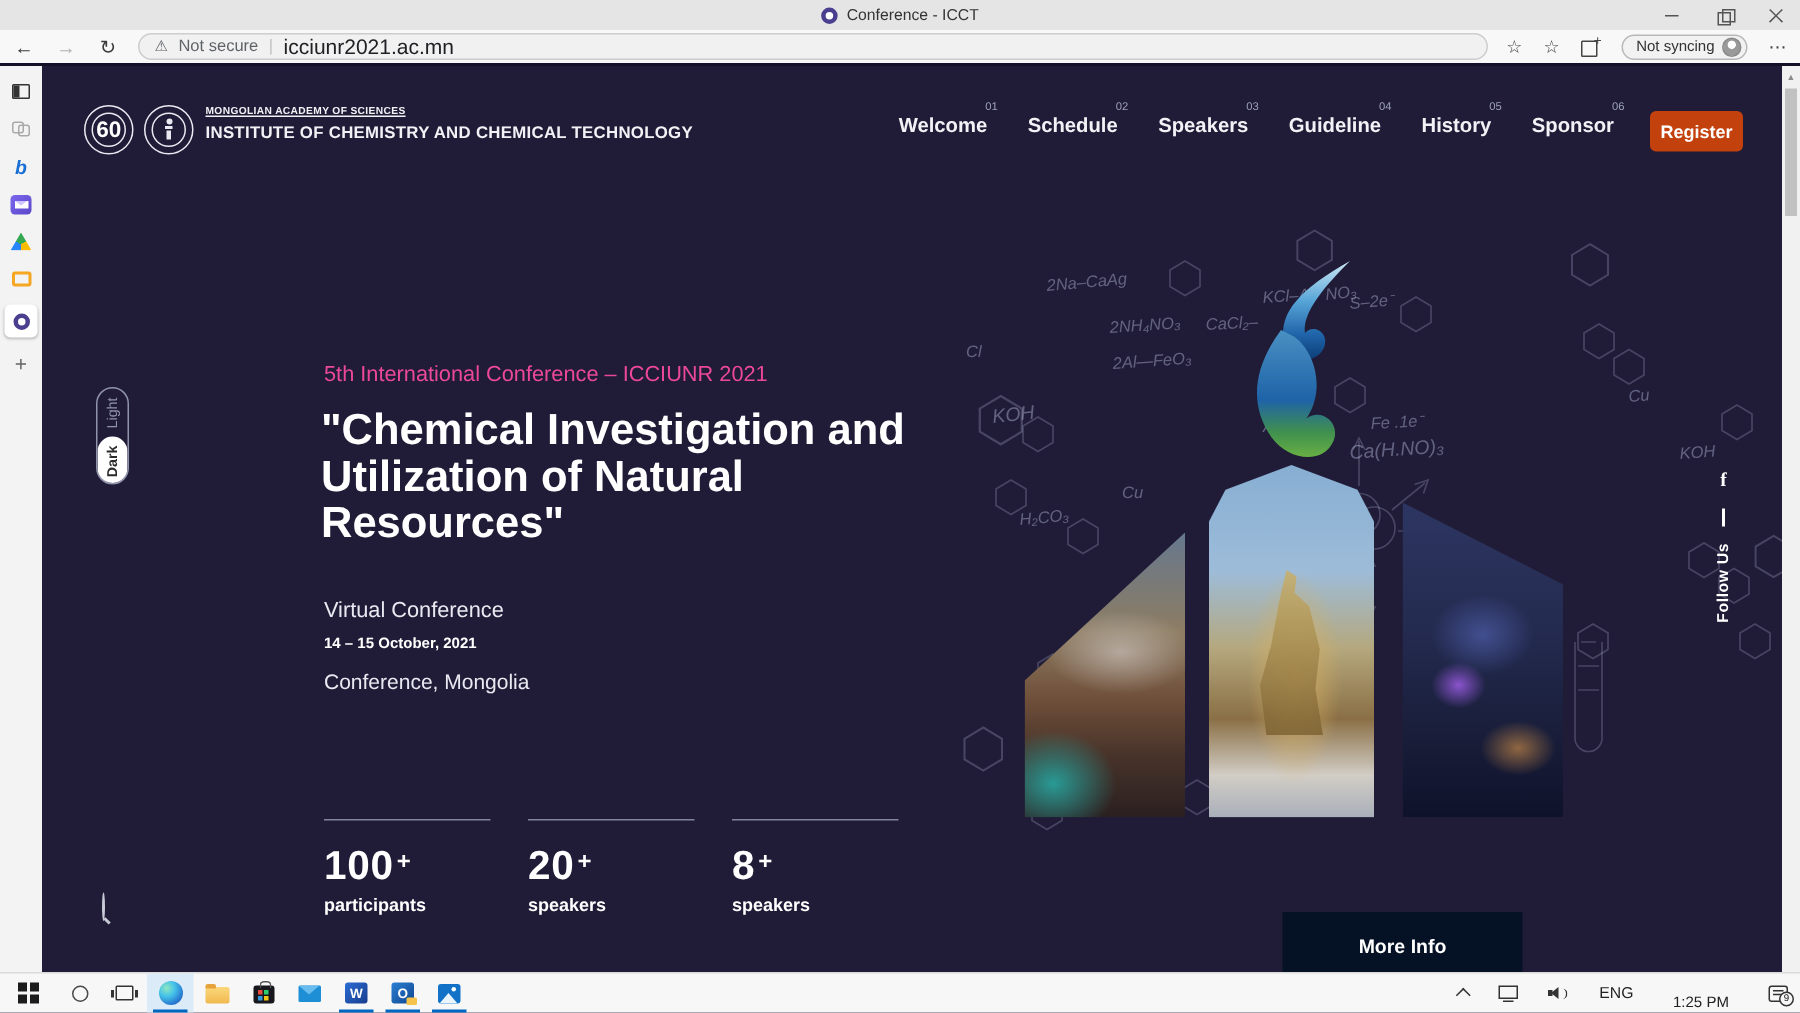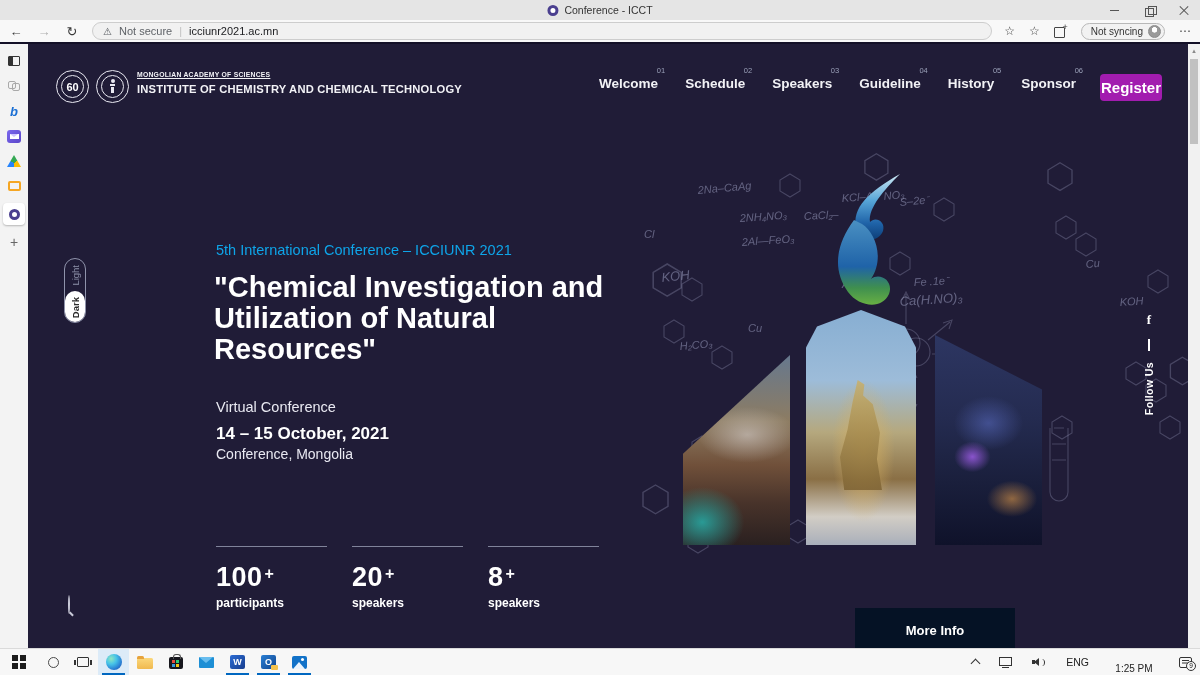--- a/index.html
+++ b/index.html
@@ -18,21 +18,21 @@
   .wc-close::before,.wc-close::after { content:""; position:absolute; left:-1px; top:5px; width:12px; height:1.2px; background:#555; }
   .wc-close::before { transform:rotate(45deg); } .wc-close::after { transform:rotate(-45deg); }
 
   
   .toolbar { position:absolute; left:0; top:20px; width:1200px; height:24px; background:#f8f8f8; border-bottom:2px solid #131027; display:flex; align-items:center; padding:0 8px; gap:12px; }
   .tb-ico { font-size:13px; color:#3a3a3a; width:16px; text-align:center; }
   .tb-ico.dim { color:#b0b0b0; }
   .addressbar { flex:1; height:18px; background:#f1f1f1; border:1px solid #cdcdcd; border-radius:10px; display:flex; align-items:center; gap:7px; padding:0 10px; font-size:11px; color:#5f6368; }
   .addr-warn { font-size:10px; color:#5f6368; }
   .addr-div { color:#c0c0c0; }
-  .addr-url { color:#202124; font-size:11px; }
+  .addr-url { color:#202124; font-size:14px; }
   .tb-right { display:flex; align-items:center; gap:14px; }
   .star-ico { font-size:12px; color:#444; }
   .collections-ico { position:relative; width:13px; height:12px; }
   .collections-ico::before { content:""; position:absolute; left:0; top:2px; width:9px; height:9px; border:1.1px solid #444; border-radius:1px; }
   .collections-ico .cplus { position:absolute; right:-1px; top:-3px; font-size:9px; color:#444; }
   .profile-pill { height:17px; border:1px solid #b8b8b8; border-radius:9px; background:#f2f2f2; display:flex; align-items:center; gap:5px; padding:0 3px 0 9px; font-size:10px; color:#333; }
   .avatar { width:13px; height:13px; border-radius:50%; background:radial-gradient(circle at 50% 35%, #fff 0 2.5px, #9a9a9a 3px 100%); border:1px solid #8a8a8a; }
   .dots-ico { font-size:12px; color:#444; letter-spacing:1px; }
 
   
@@ -57,46 +57,46 @@
   .scroll-arrow { display:block; text-align:center; font-size:7px; color:#8a8a8a; padding-top:3px; }
   .scroll-thumb { position:absolute; left:2px; top:15px; width:8px; height:85px; background:#c1c1c1; }
 
   
   .page { position:absolute; left:28px; top:44px; width:1160px; height:604px; background:#201c37; overflow:hidden; color:#fff; }
 
   
   .logo-circle { position:absolute; width:33px; height:33px; border:1.6px solid #e9e9f2; border-radius:50%; display:flex; align-items:center; justify-content:center; }
   .logo-circle.c1 { left:28px; top:26px; }
   .logo-circle.c2 { left:68px; top:26px; }
-  .logo-inner-ring { width:23px; height:23px; border:1px solid #e9e9f2; border-radius:50%; display:flex; align-items:center; justify-content:center; font-size:11px; font-weight:700; color:#fff; }
+  .logo-inner-ring { width:23px; height:23px; border:1px solid #e9e9f2; border-radius:50%; display:flex; align-items:center; justify-content:center; font-size:15px; font-weight:700; color:#fff; }
   .soyombo { width:5px; height:15px; display:flex; flex-direction:column; align-items:center; gap:1px; }
   .soyombo i { display:block; background:#e9e9f2; }
   .soyombo .s1 { width:4px; height:4px; border-radius:50%; }
   .soyombo .s2 { width:5px; height:2px; }
   .soyombo .s3 { width:3px; height:6px; }
   .org-text { position:absolute; left:109px; top:27px; }
   .org-small { font-size:6.8px; font-weight:700; letter-spacing:.25px; text-decoration:underline; color:#f2f2f6; }
   .org-large { font-size:11.2px; font-weight:700; letter-spacing:.2px; margin-top:5px; color:#f2f2f6; }
 
   .nav { position:absolute; top:32px; right:112px; display:flex; gap:27px; }
   .nav-item { position:relative; font-size:13.5px; font-weight:600; color:#f2f2f6; cursor:pointer; }
   .nav-num { position:absolute; top:-10px; right:-7px; font-size:7.5px; font-weight:400; color:#9aa0b8; }
-  .register-btn { position:absolute; top:30px; right:26px; width:62px; height:27px; background:#a21caf; border-radius:4px; display:flex; align-items:center; justify-content:center; font-size:15px; font-weight:700; color:#fff; cursor:pointer; }
+  .register-btn { position:absolute; top:30px; right:26px; width:62px; height:27px; background:#c2410c; border-radius:4px; display:flex; align-items:center; justify-content:center; font-size:12px; font-weight:700; color:#fff; cursor:pointer; }
 
   
   .theme-toggle { position:absolute; left:36px; top:214px; width:22px; height:65px; border:1px solid #8f93ab; border-radius:12px; overflow:hidden; }
   .vtext { writing-mode:vertical-rl; transform:rotate(180deg); font-size:9.5px; }
   .toggle-light { height:32px; display:flex; align-items:center; justify-content:center; color:#8f93ab; }
   .toggle-dark { height:33px; background:#fff; border-radius:11px; display:flex; align-items:center; justify-content:center; color:#2a2a2a; font-weight:600; }
 
   
-  .eyebrow { position:absolute; left:188px; top:198px; font-size:14.5px; color:#0ea5e9; }
+  .eyebrow { position:absolute; left:188px; top:198px; font-size:14.5px; color:#ec4899; }
   .hero-title { position:absolute; left:186px; top:228px; width:432px; font-size:29px; line-height:31px; font-weight:700; color:#fff; }
   .hero-mode { position:absolute; left:188px; top:355px; font-size:14.5px; color:#e9e9f2; }
-  .hero-dates { position:absolute; left:188px; top:380px; font-size:17px; font-weight:700; color:#fff; }
+  .hero-dates { position:absolute; left:188px; top:380px; font-size:10px; font-weight:700; color:#fff; }
   .hero-loc { position:absolute; left:188px; top:402px; font-size:14px; color:#e9e9f2; }
 
   
   .stats { position:absolute; left:188px; top:502px; display:flex; gap:25px; }
   .stat { width:111px; }
   .stat-line { height:1px; background:#80839a; margin-bottom:15px; }
   .stat-num { font-size:27px; font-weight:700; letter-spacing:.5px; }
   .stat-suffix { font-size:16px; vertical-align:7px; margin-left:2px; font-weight:700; }
   .stat-label { font-size:12px; font-weight:700; margin-top:3px; }
 

